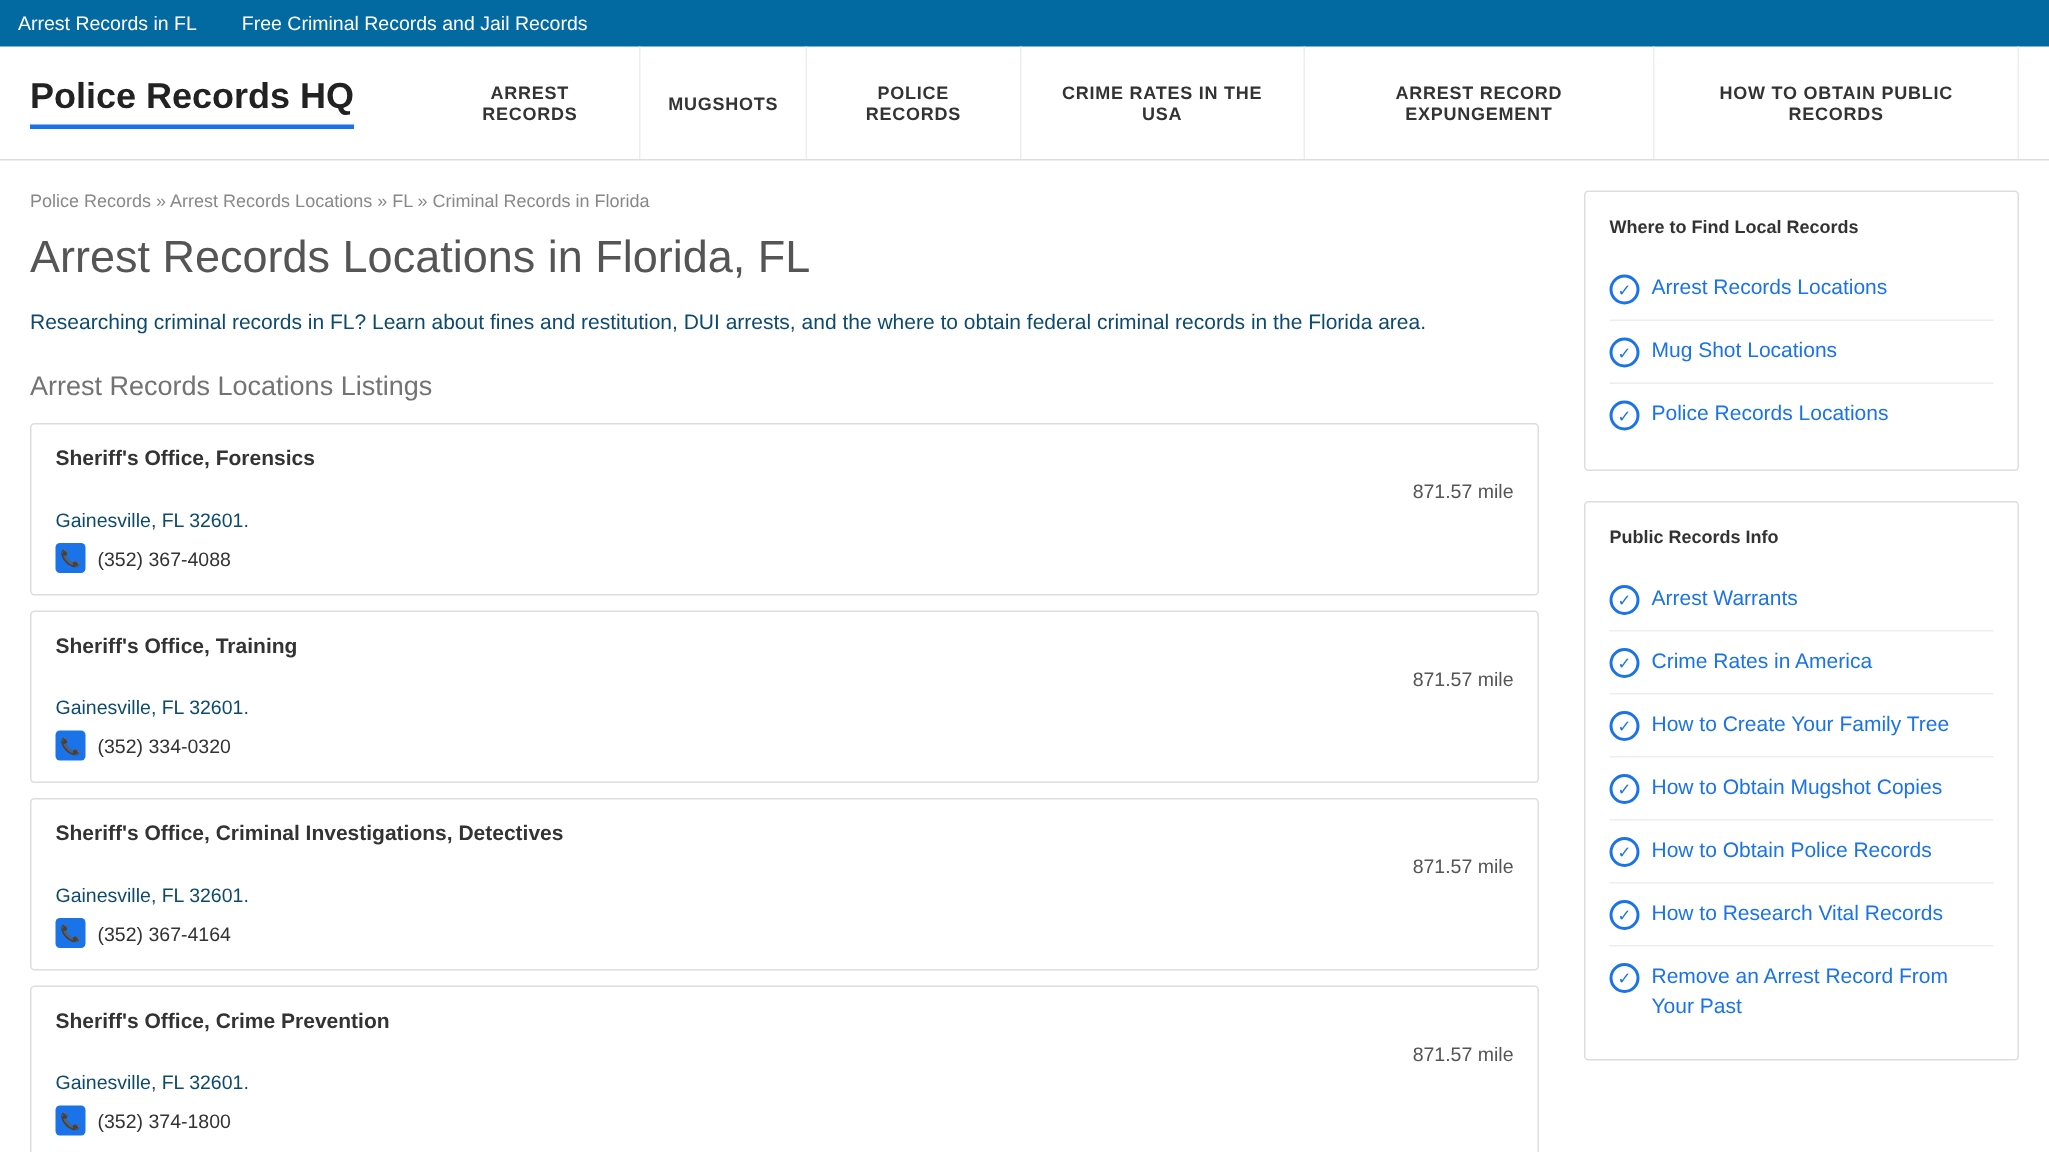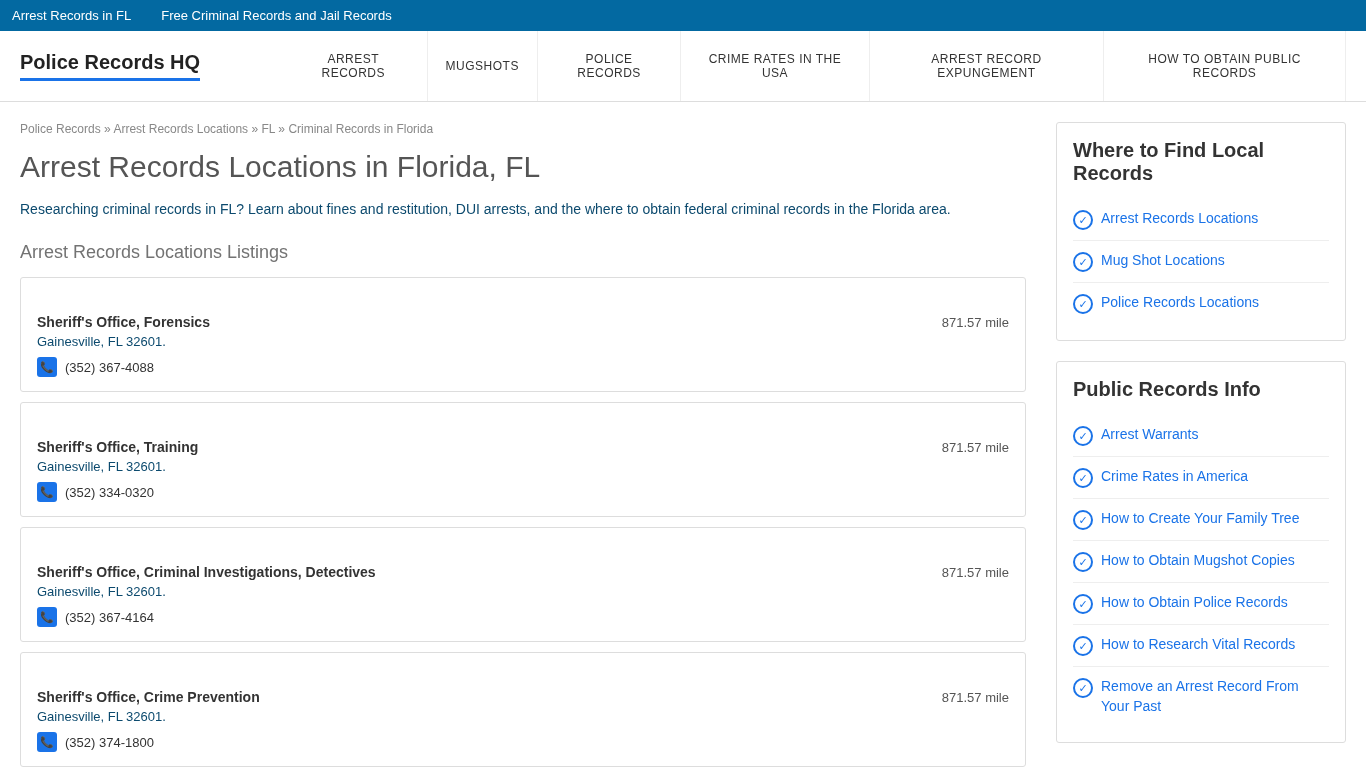--- a/index.html
+++ b/index.html
@@ -24,37 +24,37 @@
       display: flex;
       align-items: stretch;
       border-bottom: 1px solid #ddd;
       padding: 0 20px;
     }
     .logo-area {
       padding: 20px 30px 20px 0;
       min-width: 260px;
     }
     .logo-text {
-      font-size: 20px;
+      font-size: 24px;
       font-weight: bold;
       color: #222;
       border-bottom: 3px solid #1a73e8;
       padding-bottom: 4px;
       display: inline-block;
     }
     nav {
       display: flex;
       align-items: stretch;
     }
     .nav-item {
       padding: 0 18px;
       display: flex;
       align-items: center;
       font-size: 12px;
-      font-weight: normal;
+      font-weight: bold;
       letter-spacing: 0.5px;
       color: #333;
       text-transform: uppercase;
       cursor: pointer;
       border-right: 1px solid #eee;
       text-align: center;
     }
 
     
     .page-container {
@@ -108,21 +108,21 @@
       border-radius: 3px;
       padding: 14px 16px;
       margin-bottom: 10px;
       display: flex;
       flex-direction: column;
       gap: 4px;
     }
     .card-top-row {
       display: flex;
       justify-content: space-between;
-      align-items: flex-end;
+      align-items: flex-start;
     }
     .location-name {
       font-weight: bold;
       font-size: 14px;
       color: #333;
     }
     .location-distance {
       font-size: 13px;
       color: #555;
       white-space: nowrap;
@@ -157,21 +157,21 @@
       width: 290px;
       flex-shrink: 0;
     }
     .sidebar-box {
       border: 1px solid #ddd;
       border-radius: 3px;
       padding: 16px;
       margin-bottom: 20px;
     }
     .sidebar-box-title {
-      font-size: 20px;
+      font-size: 12px;
       font-weight: bold;
       color: #333;
       margin-bottom: 14px;
     }
     .sidebar-link-item {
       display: flex;
       align-items: flex-start;
       gap: 8px;
       padding: 10px 0;
       border-bottom: 1px solid #eee;

